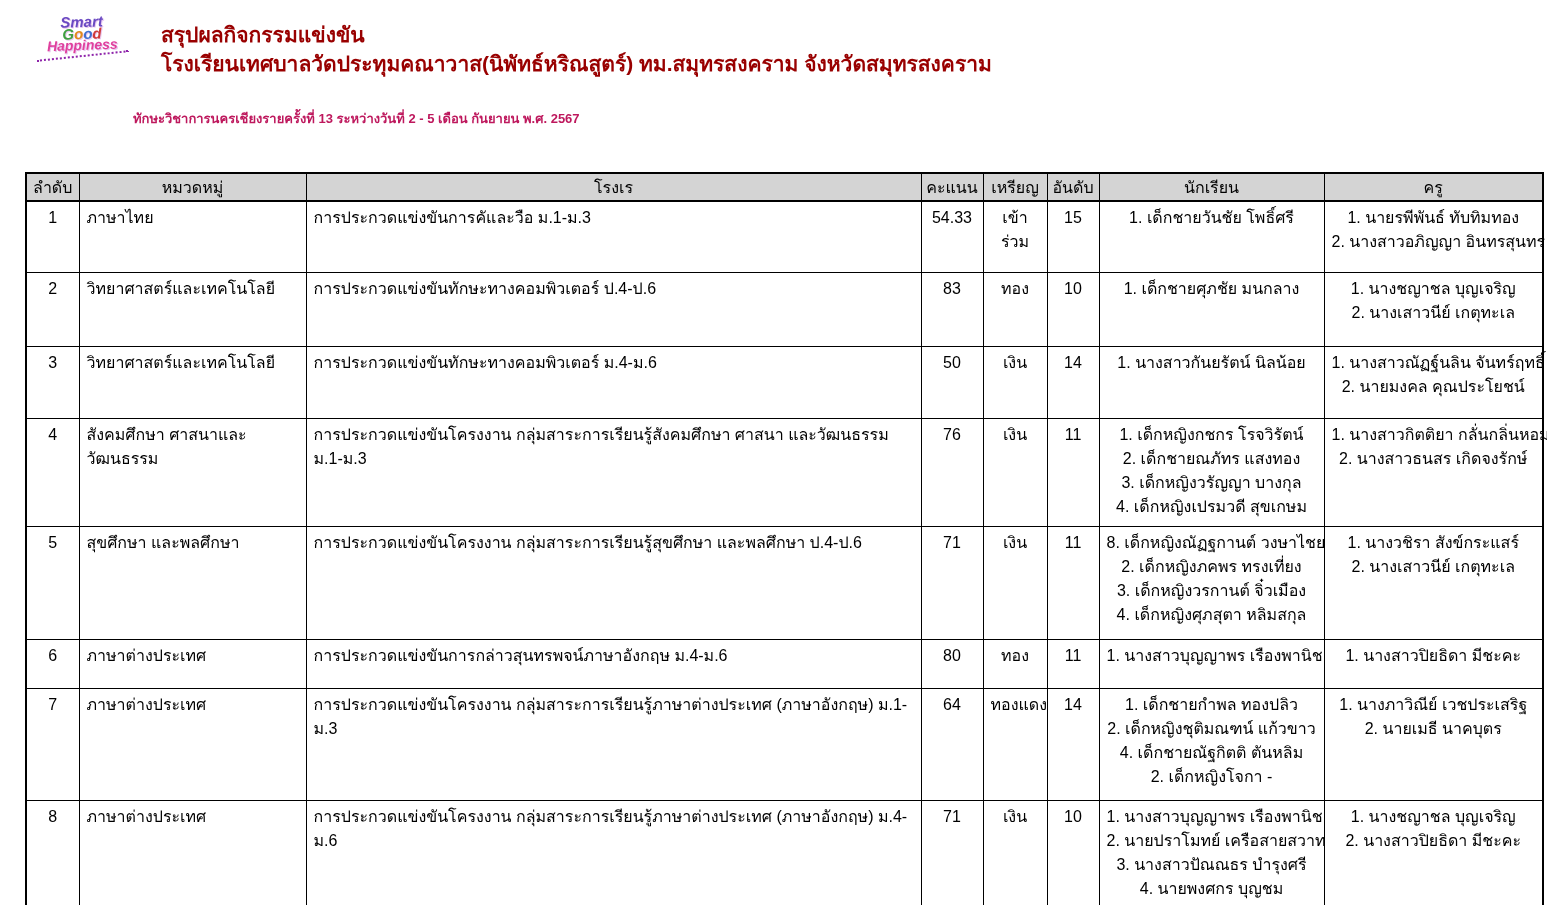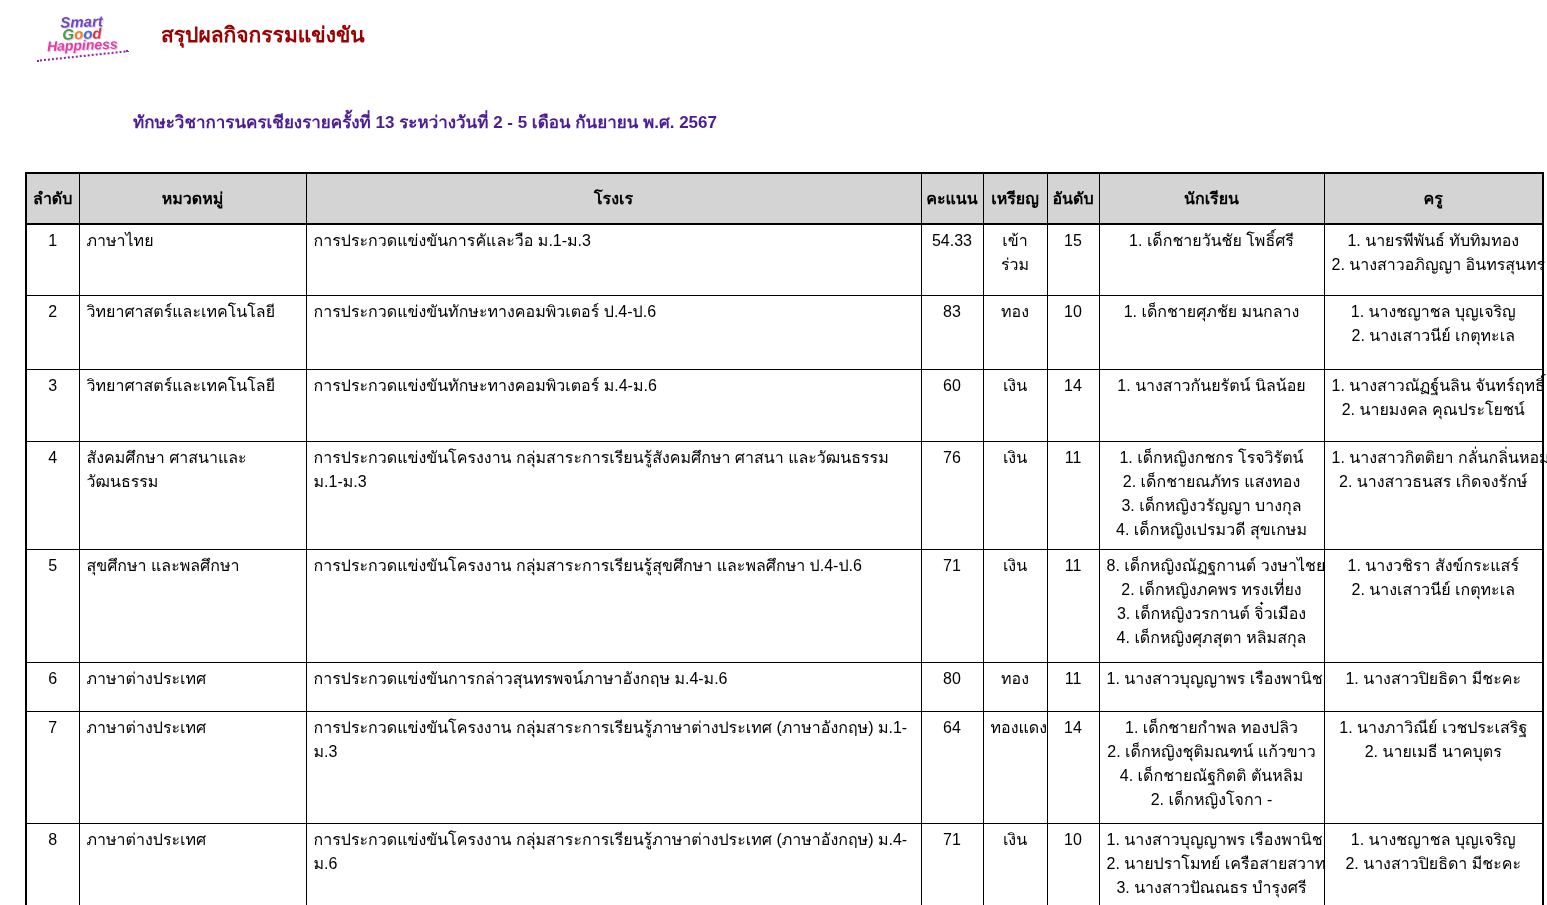--- a/index.html
+++ b/index.html
@@ -30,34 +30,34 @@
     margin-top: 3px; width: 92px; height: 0;
     border-bottom: 2px dotted #8e24aa; transform: rotate(-4deg);
   }
   .titles { position: absolute; left: 133px; top: 20px; margin-left: 28px; }
   .title-line1, .title-line2 {
     color: #990000; font-weight: bold; font-size: 21px; line-height: 29px;
     white-space: nowrap;
   }
   .subtitle {
     position: absolute; left: 133px; top: 108px;
-    color: #4c1d95; font-weight: bold; font-size: 17px; white-space: nowrap;
+    color: #be185d; font-weight: bold; font-size: 13px; white-space: nowrap;
   }
 
   
   .table-wrap { position: absolute; left: 25px; top: 172px; width: 1517px; }
   table.results {
     width: 1517px; table-layout: fixed;
     border-collapse: collapse; border: 2px solid #000;
     font-size: 16px; color: #000;
   }
   th, td { border: 1px solid #000; vertical-align: top; }
   thead th {
-    background: #d4d4d4; font-weight: bold; text-align: center;
-    height: 51px; vertical-align: middle; font-size: 16px;
+    background: #d4d4d4; font-weight: normal; text-align: center;
+    height: 28px; vertical-align: middle; font-size: 16px;
     border-bottom: 2px solid #000;
   }
   td { padding: 4px 7px 4px 7px; line-height: 24px; }
   td.center { text-align: center; }
   tbody tr:nth-child(1) { height: 71px; }
   tbody tr:nth-child(2) { height: 74px; }
   tbody tr:nth-child(3) { height: 72px; }
   tbody tr:nth-child(4) { height: 108px; }
   tbody tr:nth-child(5) { height: 113px; }
   tbody tr:nth-child(6) { height: 49px; }
@@ -72,20 +72,21 @@
 
   <div class="logo">
     <div class="logo-word w-smart">Smart</div>
     <div class="logo-word w-good"><span class="g1">G</span><span class="g2">o</span><span class="g3">o</span><span class="g4">d</span></div>
     <div class="logo-word w-happiness">Happiness</div>
     <div class="logo-tagline"></div>
   </div>
 
   <div class="titles">
     <div class="title-line1">สรุปผลกิจกรรมแข่งขัน</div>
+    <div class="title-line2">โรงเรียนเทศบาลวัดประทุมคณาวาส(นิพัทธ์หริณสูตร์) ทม.สมุทรสงคราม จังหวัดสมุทรสงคราม</div>
   </div>
   <div class="subtitle">ทักษะวิชาการนครเชียงรายครั้งที่ 13 ระหว่างวันที่ 2 - 5 เดือน กันยายน พ.ศ. 2567</div>
 
   <div class="table-wrap">
     <table class="results">
       <colgroup>
         <col style="width:53px">
           <col style="width:227px">
           <col style="width:615px">
         <col style="width:62px">
@@ -134,21 +135,21 @@
             </td>
             <td>
               <div class="teacher-line">1. นางชญาชล  บุญเจริญ</div>
               <div class="teacher-line">2. นางเสาวนีย์  เกตุทะเล</div>
             </td>
           </tr>
           <tr>
             <td class="center">3</td>
             <td>วิทยาศาสตร์และเทคโนโลยี</td>
             <td>การประกวดแข่งขันทักษะทางคอมพิวเตอร์ ม.4-ม.6</td>
-            <td class="center">60</td>
+            <td class="center">50</td>
             <td class="center">เงิน</td>
             <td class="center">14</td>
             <td>
               <div class="student-line">1. นางสาวกันยรัตน์  นิลน้อย</div>
             </td>
             <td>
               <div class="teacher-line">1. นางสาวณัฏฐ์นลิน  จันทร์ฤทธิ์</div>
               <div class="teacher-line">2. นายมงคล  คุณประโยชน์</div>
             </td>
           </tr>

